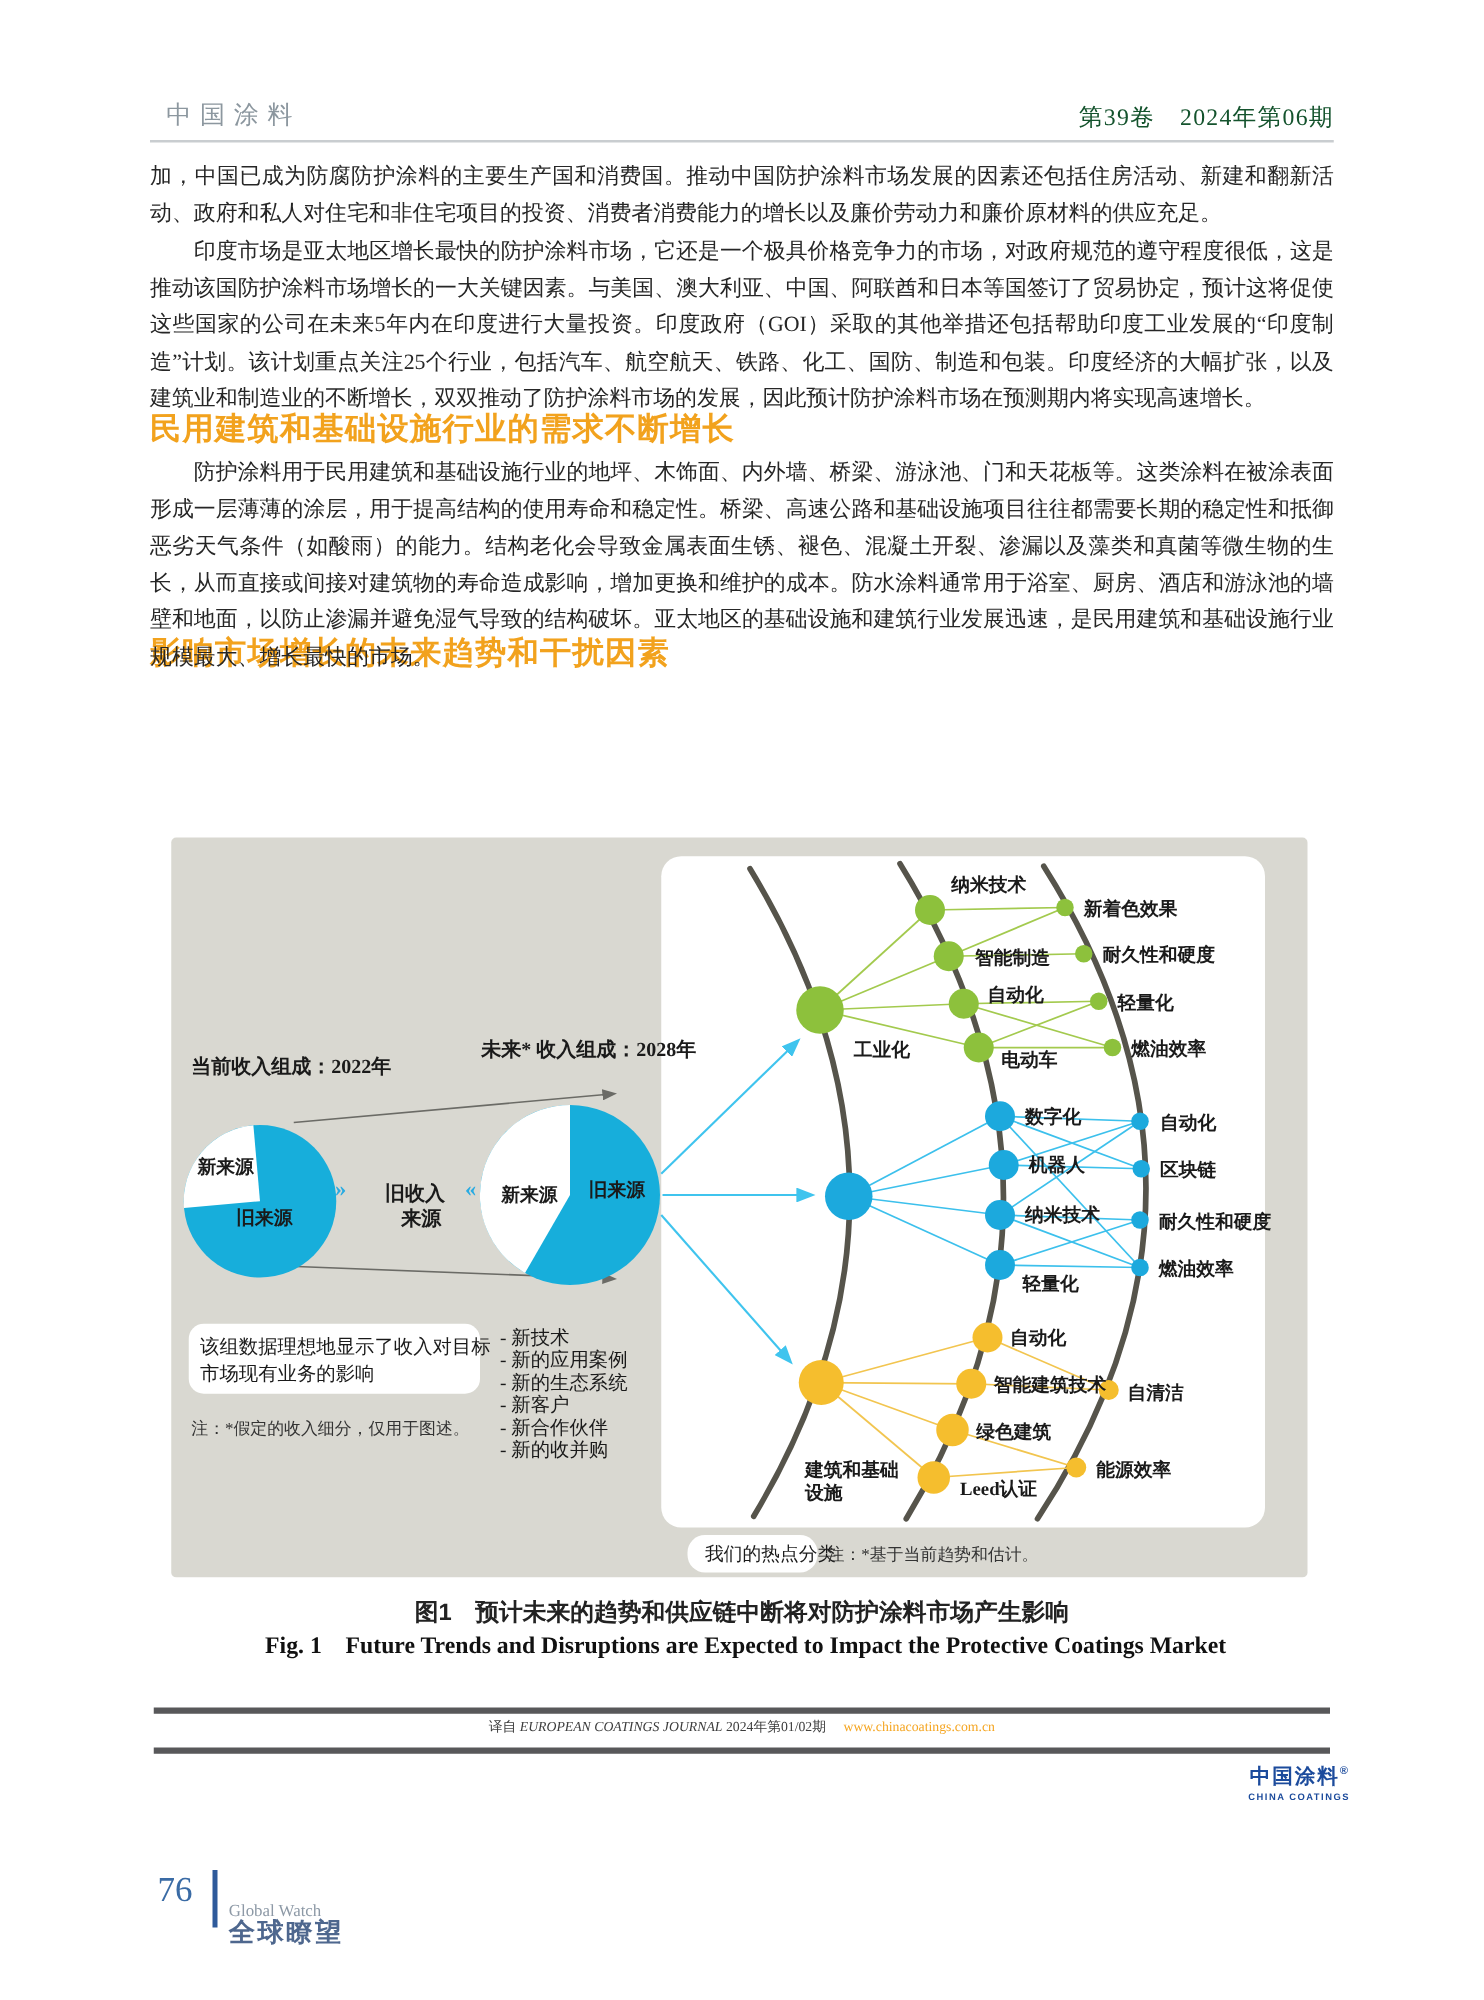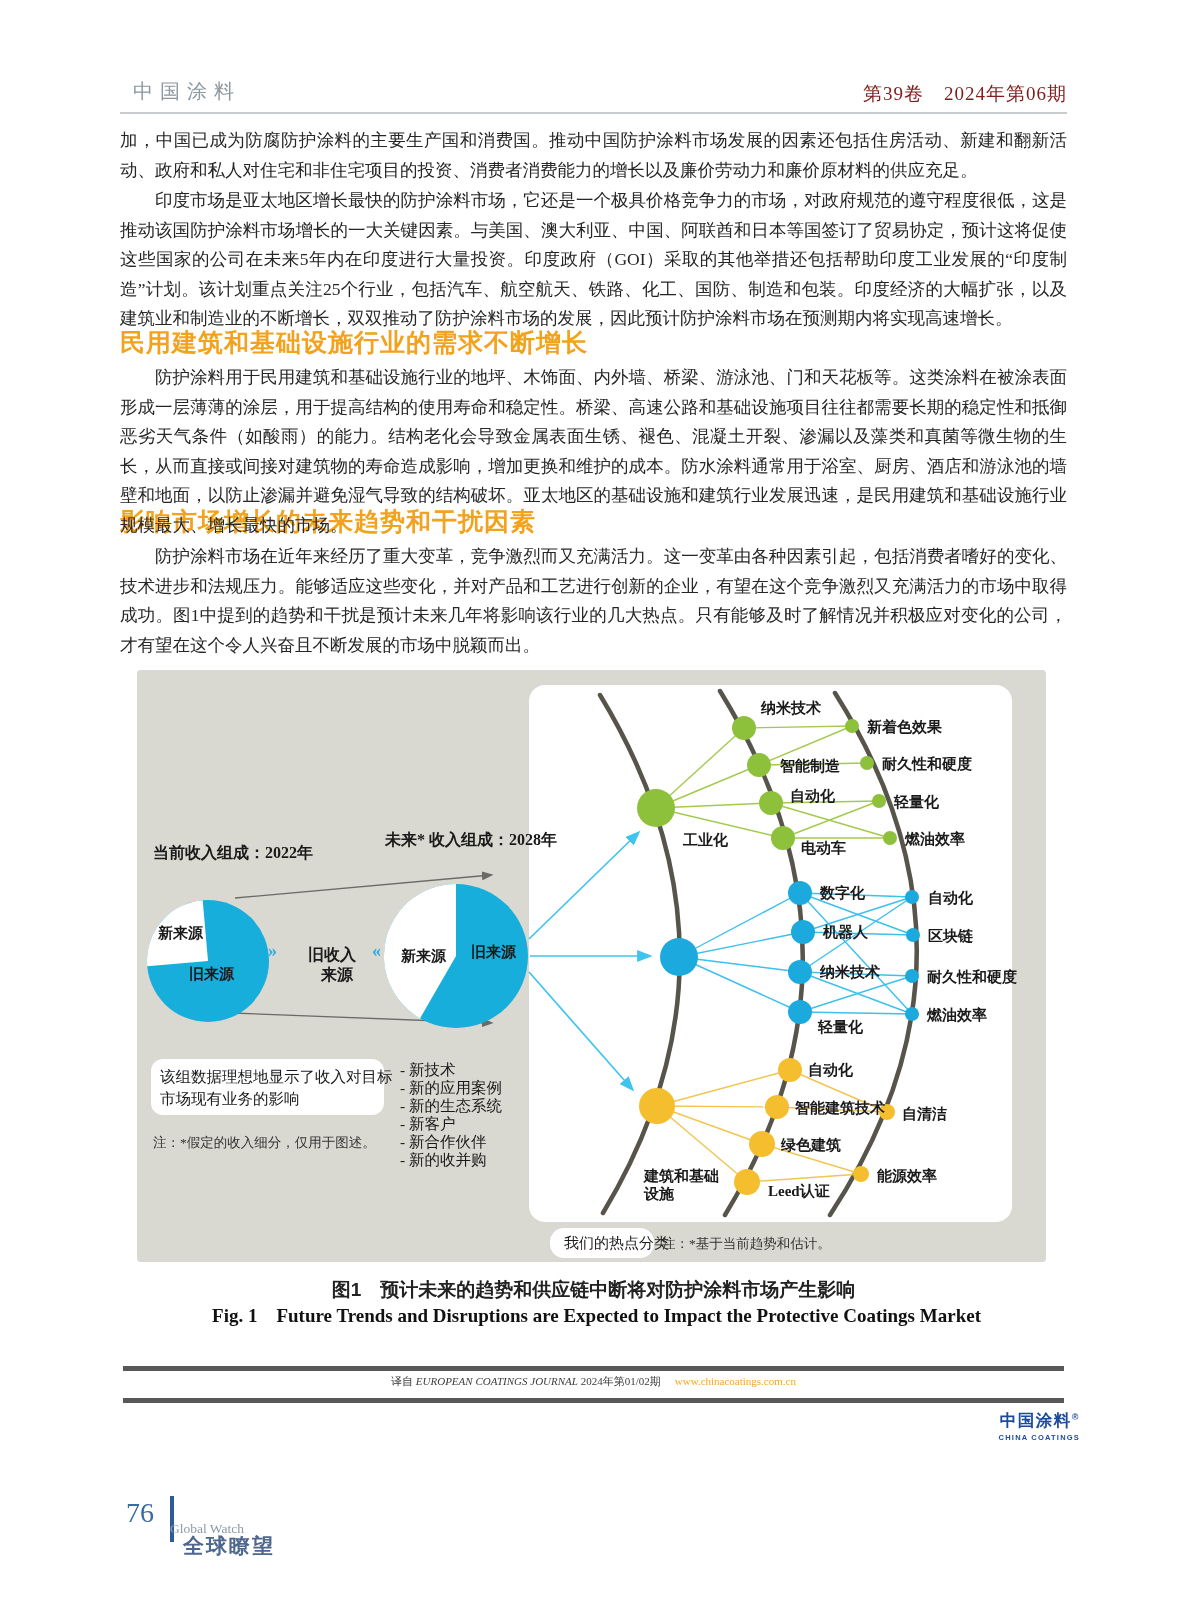--- a/index.html
+++ b/index.html
@@ -1,21 +1,21 @@
 <!DOCTYPE html>
 <html><head>
 <meta charset="utf-8">
 <style>
   html,body{margin:0;padding:0;background:#ffffff;}
   .page{position:relative;width:1187px;height:1600px;background:#ffffff;overflow:hidden;
         font-family:"Liberation Serif", serif;color:#262626;}
   .abs{position:absolute;}
   
   .hdr-left{left:133px;top:78px;font-size:20px;color:#8C979F;letter-spacing:7px;}
-  .hdr-right{right:120px;top:81px;font-size:19px;color:#7f1d1d;letter-spacing:1px;margin-left:12px;}
+  .hdr-right{right:120px;top:81px;font-size:19px;color:#14532d;letter-spacing:1px;margin-left:12px;}
   .hdr-line{left:120px;top:112px;width:947px;height:2px;background:#C9CDD0;}
   
   .para{left:120px;width:947px;font-size:17.5px;line-height:29.6px;text-align:justify;}
   .indent{text-indent:2em;}
   .h-orange{left:120px;width:947px;font-size:25px;font-weight:bold;color:#F2A21D;
             font-family:"Liberation Sans", sans-serif;letter-spacing:1px;}
   
   .fig{left:135px;top:655px;width:913px;height:607px;}
   .cap-zh{left:120px;top:1277px;width:947px;text-align:center;font-size:19px;font-weight:bold;
           font-family:"Liberation Sans", sans-serif;color:#222;}
@@ -27,21 +27,21 @@
   .src-line .url{color:#F5A623;margin-left:14px;}
   .logo{left:985px;top:1410px;width:95px;text-align:right;color:#1C4B9C;
         font-family:"Liberation Sans", sans-serif;}
   .logo .zh{font-size:16.5px;font-weight:bold;letter-spacing:1.5px;}
   .logo .mark{font-size:9px;vertical-align:super;}
   .logo .en{font-size:7.5px;letter-spacing:1.2px;font-weight:bold;margin-top:1px;}
   .pgnum{left:126px;top:1497px;font-size:28px;color:#3A6BA5;}
   .pg-bar{left:170px;top:1496px;width:4px;height:46px;background:#2E5A9B;}
   .col-zh{left:183px;top:1494px;font-size:21px;font-weight:bold;color:#4E678E;letter-spacing:2px;
           font-family:"Liberation Sans", sans-serif;margin-top:38px;}
-  .col-en{left:170px;top:1521px;font-size:13.5px;color:#8D99A6;}
+  .col-en{left:183px;top:1521px;font-size:13.5px;color:#8D99A6;}
   
   .nt{font-family:"Liberation Serif", serif;font-weight:bold;font-size:15px;fill:#1A1A1A;}
   .nt-sm{font-family:"Liberation Serif", serif;font-weight:bold;font-size:15px;fill:#1A1A1A;}
   .pie-title{font-family:"Liberation Serif", serif;font-weight:bold;font-size:16px;fill:#1A1A1A;}
   .pie-lab{font-family:"Liberation Serif", serif;font-weight:bold;font-size:15px;fill:#1A1A1A;}
   .chev{font-family:"Liberation Serif", serif;font-weight:bold;font-size:18px;fill:#29ABE2;}
   .info-t{font-family:"Liberation Serif", serif;font-size:15.5px;fill:#1A1A1A;}
   .note-t{font-family:"Liberation Serif", serif;font-size:13.5px;fill:#333;}
   .bullet-t{font-family:"Liberation Serif", serif;font-size:15.5px;fill:#1A1A1A;}
 </style>
@@ -52,21 +52,20 @@
 
   <div class="abs hdr-left">中国涂料</div>
   <div class="abs hdr-right">第39卷　2024年第06期</div>
   <div class="abs hdr-line"></div>
 
   <div class="abs para" style="top:126px;">加，中国已成为防腐防护涂料的主要生产国和消费国。推动中国防护涂料市场发展的因素还包括住房活动、新建和翻新活动、政府和私人对住宅和非住宅项目的投资、消费者消费能力的增长以及廉价劳动力和廉价原材料的供应充足。</div>
   <div class="abs para indent" style="top:186px;">印度市场是亚太地区增长最快的防护涂料市场，它还是一个极具价格竞争力的市场，对政府规范的遵守程度很低，这是推动该国防护涂料市场增长的一大关键因素。与美国、澳大利亚、中国、阿联酋和日本等国签订了贸易协定，预计这将促使这些国家的公司在未来5年内在印度进行大量投资。印度政府（GOI）采取的其他举措还包括帮助印度工业发展的“印度制造”计划。该计划重点关注25个行业，包括汽车、航空航天、铁路、化工、国防、制造和包装。印度经济的大幅扩张，以及建筑业和制造业的不断增长，双双推动了防护涂料市场的发展，因此预计防护涂料市场在预测期内将实现高速增长。</div>
   <div class="abs h-orange" style="top:326px;">民用建筑和基础设施行业的需求不断增长</div>
   <div class="abs h-orange" style="top:505px;">影响市场增长的未来趋势和干扰因素</div>
   <div class="abs para indent" style="top:363px;">防护涂料用于民用建筑和基础设施行业的地坪、木饰面、内外墙、桥梁、游泳池、门和天花板等。这类涂料在被涂表面形成一层薄薄的涂层，用于提高结构的使用寿命和稳定性。桥梁、高速公路和基础设施项目往往都需要长期的稳定性和抵御恶劣天气条件（如酸雨）的能力。结构老化会导致金属表面生锈、褪色、混凝土开裂、渗漏以及藻类和真菌等微生物的生长，从而直接或间接对建筑物的寿命造成影响，增加更换和维护的成本。防水涂料通常用于浴室、厨房、酒店和游泳池的墙壁和地面，以防止渗漏并避免湿气导致的结构破坏。亚太地区的基础设施和建筑行业发展迅速，是民用建筑和基础设施行业规模最大、增长最快的市场。</div>
-  <div class="abs para indent" style="top:542px;">防护涂料市场在近年来经历了重大变革，竞争激烈而又充满活力。这一变革由各种因素引起，包括消费者嗜好的变化、技术进步和法规压力。能够适应这些变化，并对产品和工艺进行创新的企业，有望在这个竞争激烈又充满活力的市场中取得成功。图1中提到的趋势和干扰是预计未来几年将影响该行业的几大热点。只有能够及时了解情况并积极应对变化的公司，才有望在这个令人兴奋且不断发展的市场中脱颖而出。</div>
 
   <div class="abs fig">
   <svg width="913" height="607" viewBox="0 0 913 607" xmlns="http://www.w3.org/2000/svg">
     <defs>
       <marker id="ahCyan" markerWidth="9" markerHeight="7" refX="7" refY="3.5" orient="auto">
         <polygon points="0,0 9,3.5 0,7" fill="#3FC4EE"></polygon>
       </marker>
       <marker id="ahGray" markerWidth="9" markerHeight="7" refX="7" refY="3.5" orient="auto">
         <polygon points="0,0 9,3.5 0,7" fill="#6b6b66"></polygon>
       </marker>

